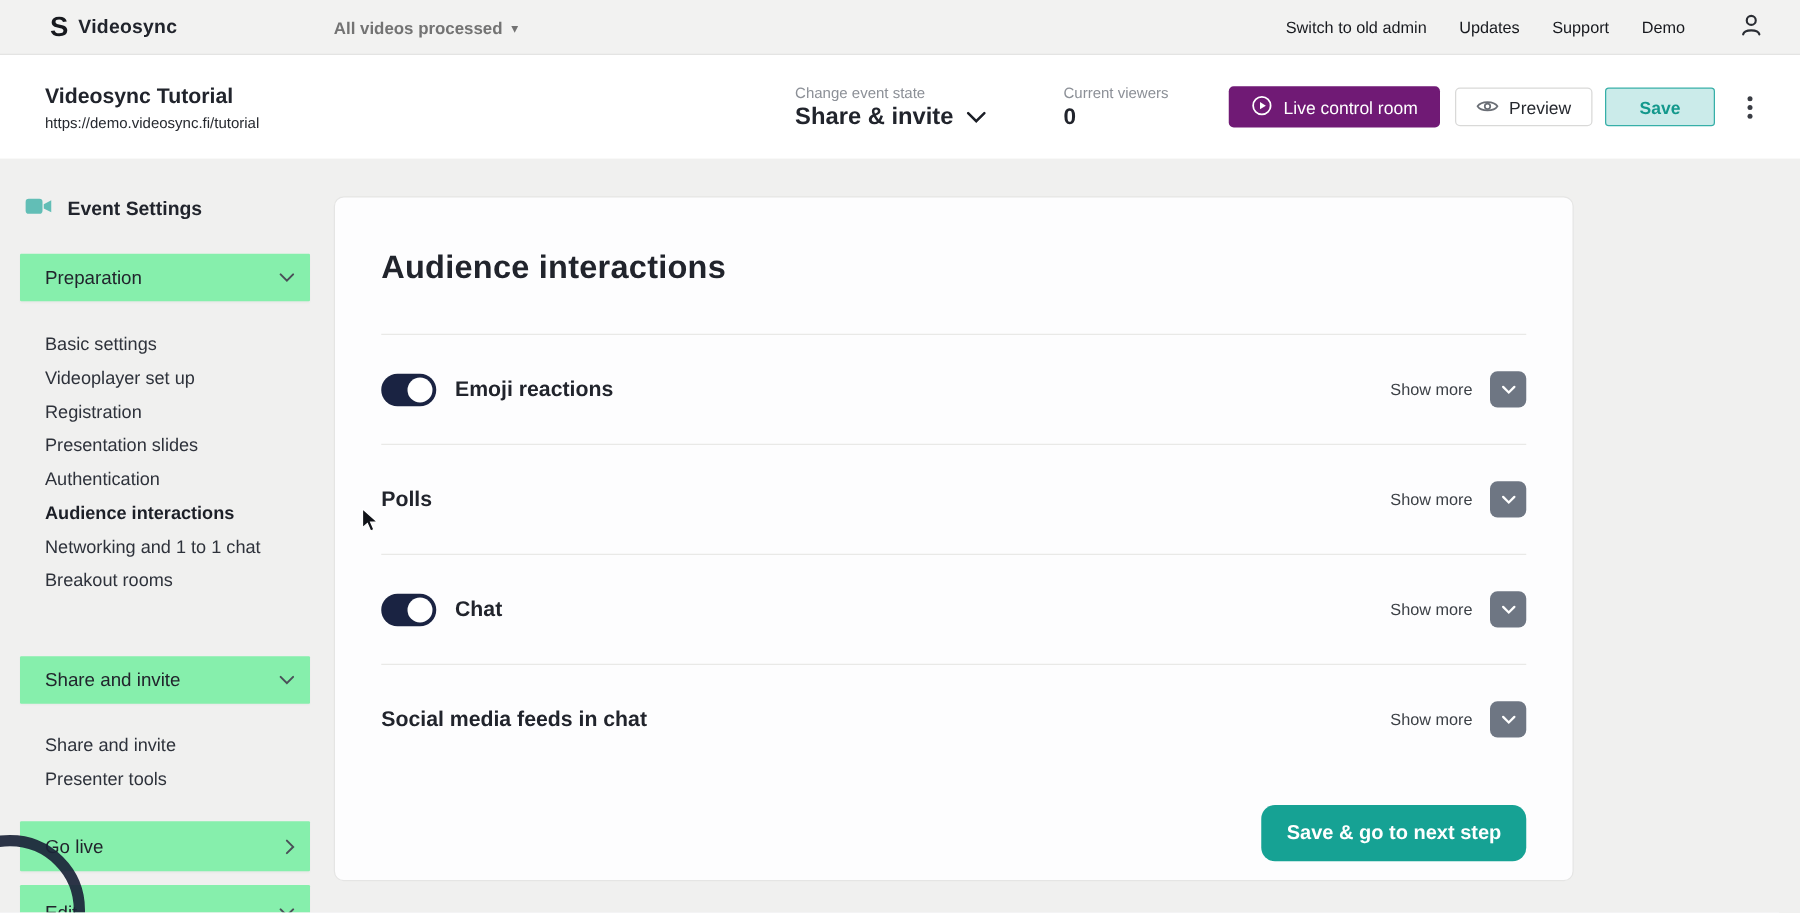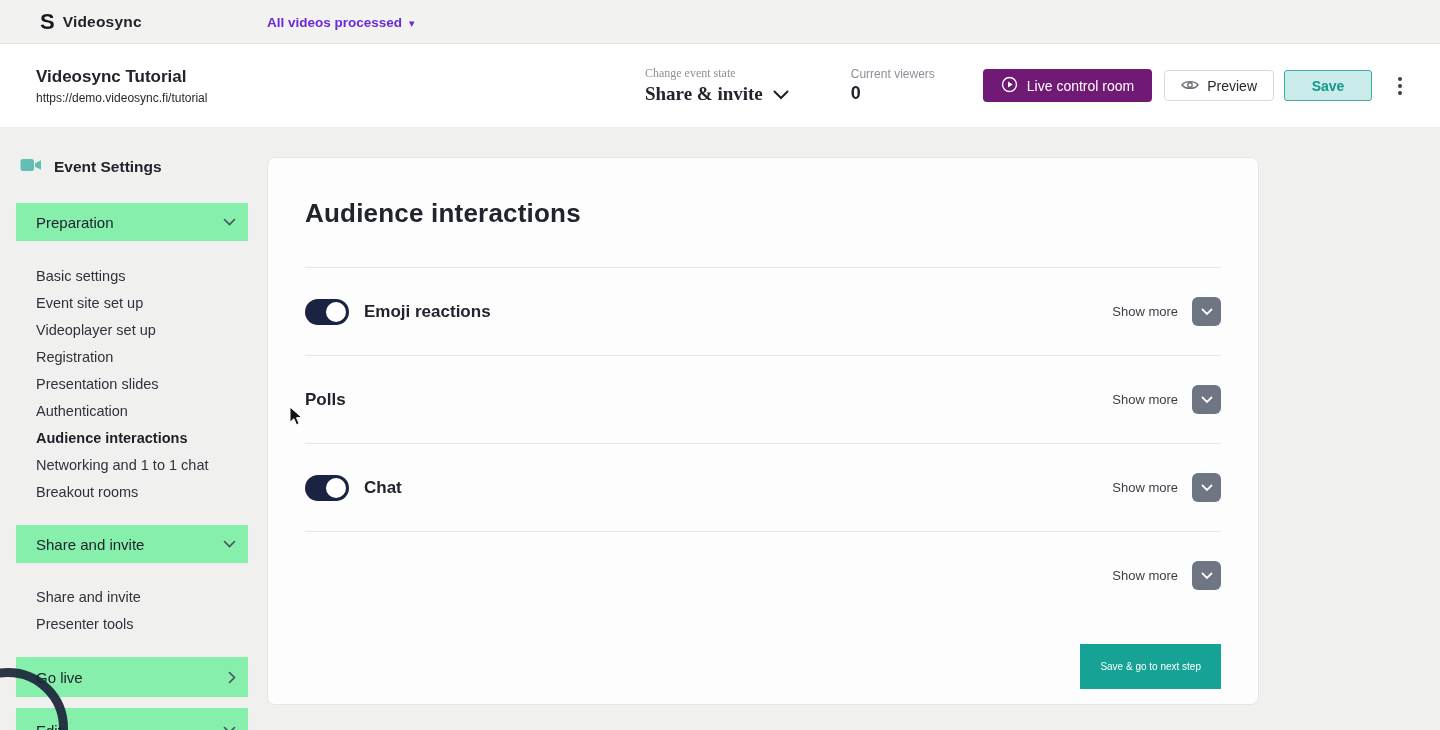--- a/index.html
+++ b/index.html
@@ -16,38 +16,38 @@
     background:#f2f2f1; border-bottom:1px solid #e4e4e3;
     display:flex; align-items:center;
   }
   .brand { display:flex; align-items:center; gap:8px; margin-left:40px; cursor:pointer; }
   .logo-s { font-size:22px; font-weight:700; line-height:1; color:#17191e; }
   .brand-name { font-size:15.5px; font-weight:600; letter-spacing:.2px; }
   .videos-status {
     position:absolute; left:267px; top:0; height:44px;
     display:flex; align-items:center; gap:7px;
     background:none; border:none; font-family:inherit;
-    font-size:13.5px; font-weight:600; color:#6d28d9; cursor:pointer;
+    font-size:13.5px; font-weight:600; color:#737373; cursor:pointer;
   }
   .caret-down { font-size:11px; line-height:1; transform:translateY(1px); }
   .topnav { margin-left:auto; margin-right:28px; display:flex; align-items:center; gap:26px; }
   .topnav a { font-size:13px; font-weight:500; color:#17191e; text-decoration:none; cursor:pointer; }
   .user-btn { display:flex; align-items:center; margin-left:16px; background:none; border:none; cursor:pointer; }
 
   
   .event-header {
     position:absolute; top:44px; left:0; right:0; height:83px;
     background:#ffffff; display:flex; align-items:center;
   }
   .event-id { margin-left:36px; }
   .event-title { font-size:17px; font-weight:700; margin-bottom:4px; }
   .event-url { font-size:12px; color:#26292f; }
   .header-right { margin-left:auto; margin-right:34px; display:flex; align-items:center; }
   .stat-label { font-size:12px; color:#8c9097; margin-bottom:2px; }
-  .event-state { margin-right:62px;font-family:Liberation Serif, serif; }
+  .event-state { margin-right:62px; }
   .event-state-value { display:flex; align-items:center; gap:10px; font-size:19px; font-weight:700; cursor:pointer; }
   .viewers { margin-right:48px; min-width:78px; }
   .viewers-count { font-size:18px; font-weight:700; }
   .btn { font-family:inherit; cursor:pointer; border-radius:4px; display:inline-flex; align-items:center; justify-content:center; }
   .btn-live {
     height:33px; padding:0 18px; gap:9px; border:none;
     background:#701a75; color:#fff; font-size:14px; font-weight:500; margin-right:12px;
   }
   .btn-preview {
     height:31px; padding:0 16px; gap:8px;
@@ -108,22 +108,22 @@
   }
   .row-label { font-size:17px; font-weight:700; }
   .row-right { margin-left:auto; display:flex; align-items:center; gap:14px; }
   .show-more-label { font-size:13px; color:#3c4046; cursor:pointer; }
   .show-more-btn {
     width:29px; height:29px; border:none; border-radius:6px;
     background:#6e7683; display:flex; align-items:center; justify-content:center; cursor:pointer;
   }
   .card-footer { height:85px; display:flex; justify-content:flex-end; align-items:flex-start; }
   .btn-next {
-    margin-top:25px; height:45px; padding:0 20px; border:none; border-radius:0;
-    background:#16a294; color:#fff; font-size:10px; font-weight:400;
+    margin-top:25px; height:45px; padding:0 20px; border:none; border-radius:11px;
+    background:#16a294; color:#fff; font-size:16px; font-weight:700;
   }
 
   
   .swirl {
     position:absolute; left:-52px; bottom:-58px; width:120px; height:120px;
     border:9px solid #1b2438; border-radius:50%; opacity:.92;
   }
 
   
   .cursor { position:absolute; left:289px; top:406px; pointer-events:none; }
@@ -135,20 +135,34 @@
 
   <header class="topbar">
     <div class="brand">
       <span class="logo-s">S</span>
       <span class="brand-name">Videosync</span>
     </div>
     <button class="videos-status">
       <span>All videos processed</span>
       <span class="caret-down">▾</span>
     </button>
+    <nav class="topnav">
+      <a>Switch to old admin</a>
+      <a>Updates</a>
+      <a>Support</a>
+      <a>Demo</a>
+      <button class="user-btn">
+        <span>
+          <svg width="22" height="22" viewBox="0 0 22 22">
+              <circle cx="11" cy="7.3" r="3.6" fill="none" stroke="#2a2d33" stroke-width="1.7"></circle>
+              <path d="M4.5 18.5 C5.6 14.2 16.4 14.2 17.5 18.5" fill="none" stroke="#2a2d33" stroke-width="1.7" stroke-linecap="round"></path>
+            </svg>
+        </span>
+      </button>
+    </nav>
   </header>
 
   <section class="event-header">
     <div class="event-id">
       <div class="event-title">Videosync Tutorial</div>
       <div class="event-url">https://demo.videosync.fi/tutorial</div>
     </div>
     <div class="header-right">
       <div class="event-state">
         <div class="stat-label">Change event state</div>
@@ -209,21 +223,20 @@
         <span class="lbl">Preparation</span>
         <span class="chev">
           <svg width="13" height="8" viewBox="0 0 13 8">
               <polyline points="1.5,1.5 6.5,6.5 11.5,1.5" fill="none" stroke="#4a4f58" stroke-width="1.6" stroke-linecap="round"></polyline>
             </svg>
         </span>
       </div>
 
       <ul class="side-list prep-list">
         <li>Basic settings</li>
-        <li>Event site set up</li>
         <li>Videoplayer set up</li>
         <li>Registration</li>
         <li>Presentation slides</li>
         <li>Authentication</li>
         <li class="active">Audience interactions</li>
         <li>Networking and 1 to 1 chat</li>
         <li>Breakout rooms</li>
       </ul>
 
       <div class="side-bar-item bar-share">
@@ -306,20 +319,21 @@
             <span>
               <svg width="12" height="8" viewBox="0 0 12 8">
                   <polyline points="1.5,1.5 6,6 10.5,1.5" fill="none" stroke="#ffffff" stroke-width="1.8" stroke-linecap="round"></polyline>
                 </svg>
             </span>
           </button>
         </div>
       </div>
 
       <div class="feature-row last">
+        <span class="row-label">Social media feeds in chat</span>
         <div class="row-right">
           <span class="show-more-label">Show more</span>
           <button class="show-more-btn">
             <span>
               <svg width="12" height="8" viewBox="0 0 12 8">
                   <polyline points="1.5,1.5 6,6 10.5,1.5" fill="none" stroke="#ffffff" stroke-width="1.8" stroke-linecap="round"></polyline>
                 </svg>
             </span>
           </button>
         </div>

